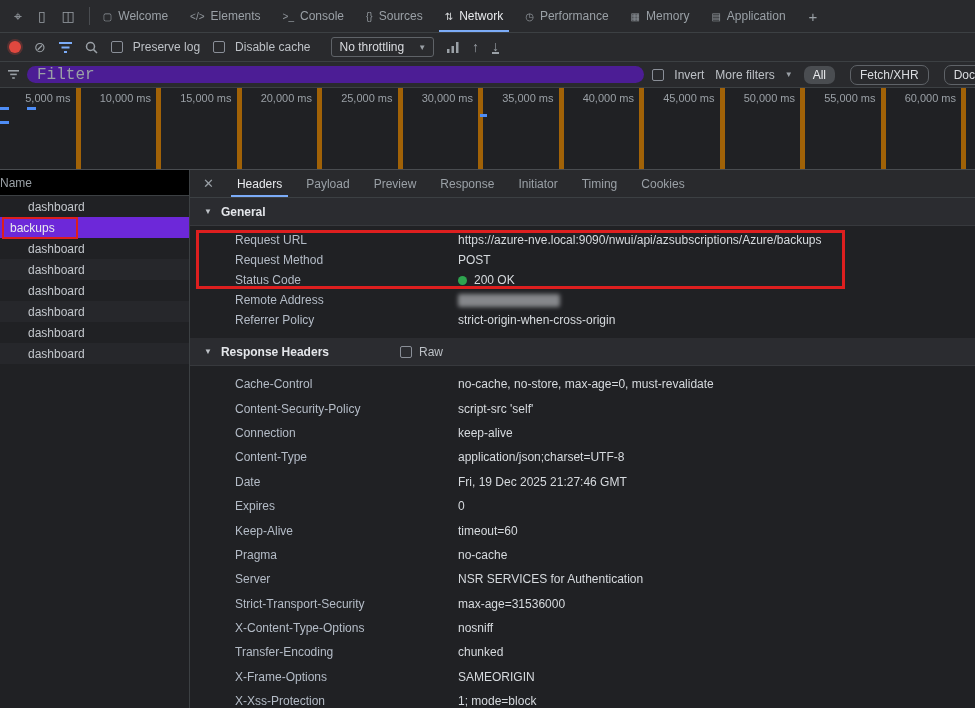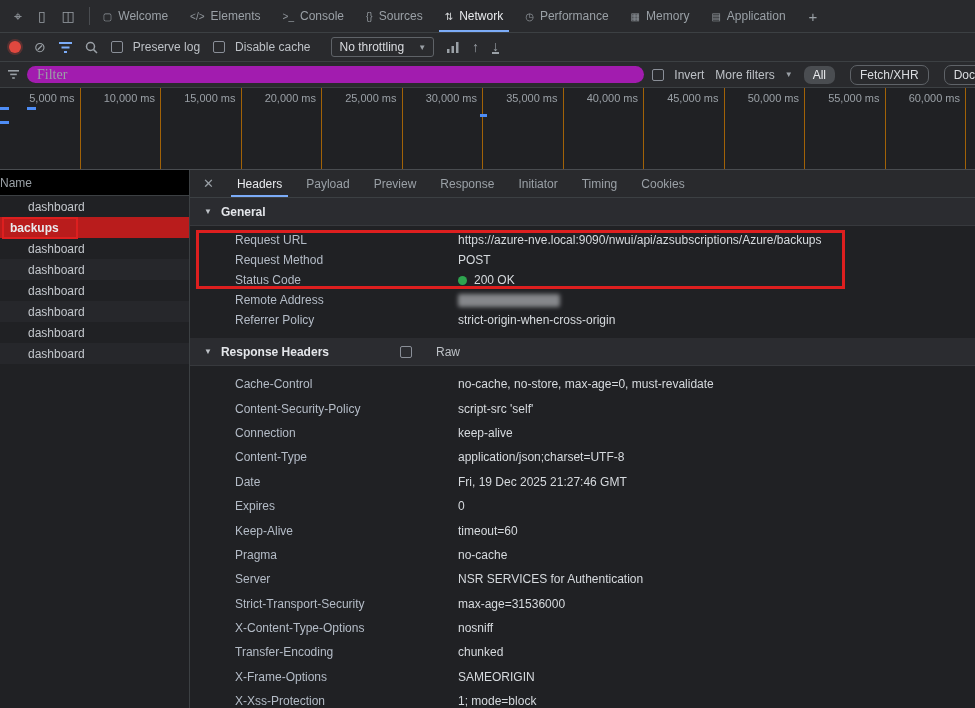--- a/index.html
+++ b/index.html
@@ -28,54 +28,54 @@
   .icon-btn { font-size:14px; line-height:1; cursor:default; }
   .cb { width:12px; height:12px; border:1px solid #8a8f98; border-radius:2px; background:transparent; flex:0 0 auto; }
   .cb-row { display:flex; align-items:center; gap:10px; white-space:nowrap; color:#bdc1c6; }
   .throttle { display:flex; align-items:center; gap:14px; border:1px solid #5f6368; background:#2a2b2e;
     border-radius:3px; padding:2px 7px; color:#dadce0; margin-left:8px; }
   .caret { font-size:8px; color:var(--text-dim,#9aa0a6); }
   .dl-arrow { border-bottom:2px solid var(--text-dim,#9aa0a6); padding-bottom:0px; line-height:.9; }
   
   .filter-bar { position:absolute; top:62px; left:0; right:0; height:26px; background:var(--bar-bg,#292a2d);
     border-bottom:1px solid var(--border,#3c4043); display:flex; align-items:center; gap:8px; padding:0 8px; }
-  .filter-input { width:630px; height:17px; background:#a21caf; border:none; outline:none; border-radius:9px;
-    color:#cfd2d6; padding:0 10px; font-family:Liberation Serif, serif; font-size:14px; }
+  .filter-input { width:630px; height:17px; background:#4c1d95; border:none; outline:none; border-radius:9px;
+    color:#cfd2d6; padding:0 10px; font-family:Liberation Mono, monospace; font-size:16px; }
   .filter-input::placeholder { color:#9aa0a6; }
   .fb-right { display:flex; align-items:center; gap:11px; margin-left:auto; margin-right:-18px; color:#bdc1c6; }
   .chips { display:flex; align-items:center; gap:7px; }
   .chip { border-radius:7px; padding:2px 9px; color:#dadce0; white-space:nowrap; }
   .chip.selected { background:#4a4d51; color:#e8eaed; }
   .chip.outlined { border:1px solid #5f6368;margin-left:8px; }
   
   .overview { position:absolute; top:88px; left:0; right:0; height:82px; border-bottom:1px solid #494c50; overflow:hidden; }
   .ov-grid { position:relative; display:flex; height:100%; }
-  .ov-col { width:80.5px; flex:0 0 auto; border-right:1px solid #a16207; font-size:11px; color:var(--text-dim,#9aa0a6);
+  .ov-col { width:80.5px; flex:0 0 auto; border-right:5px solid #a16207; font-size:11px; color:var(--text-dim,#9aa0a6);
     text-align:right; padding:4px 5px 0 0; white-space:nowrap; }
   .ov-mark { position:absolute; height:3px; background:var(--mark-blue,#4e8df6); }
   
   .main { position:absolute; top:170px; left:0; right:0; bottom:0; display:flex; }
   .left-panel { width:190px; flex:0 0 auto; border-right:1px solid var(--border,#3c4043); display:flex; flex-direction:column; background:var(--bg,#202124); }
   .lp-header { height:26px; flex:0 0 auto; border-bottom:1px solid var(--border,#3c4043); color:var(--text-dim,#9aa0a6);
     display:flex; align-items:center; padding-left:0; background:#000000; }
   .req-row { height:21px; flex:0 0 auto; display:flex; align-items:center; padding-left:28px; color:#c3c7cc; cursor:default; }
   .req-row:nth-child(even) { background:#26272b; }
-  .req-row.selected { background:#b91c1c; color:#e8eaed; padding-left:10px;font-weight:bold; }
+  .req-row.selected { background:#6d28d9; color:#e8eaed; padding-left:10px; }
   
   .details { flex:1; min-width:0; display:flex; flex-direction:column; background:var(--bg,#202124); }
   .detail-tabs-bar { height:28px; flex:0 0 auto; border-bottom:1px solid var(--border,#3c4043); background:var(--bar-bg,#292a2d);
     display:flex; align-items:stretch; }
   .close-x { display:flex; align-items:center; padding:0 11px 0 13px; color:var(--text-dim,#9aa0a6); font-size:13px; cursor:default; }
   .d-tab { position:relative; display:flex; align-items:center; padding:0 12px; color:var(--text-dim,#9aa0a6); cursor:default; }
   .d-tab.active { color:#e8eaed; }
   .d-tab.active::after { content:""; position:absolute; left:6px; right:6px; bottom:0; height:2px; background:var(--accent-blue,#7cacf8); }
   .section-header { height:28px; flex:0 0 auto; display:flex; align-items:center; gap:9px; padding-left:14px;
     background:#2b2c30; border-bottom:1px solid #37393d; color:#e4e6ea; font-weight:bold; }
   .sec-caret { font-size:8px; color:#bdc1c6; font-weight:normal; }
-  .raw-group { display:flex; align-items:center; gap:24px; margin-left:62px; font-weight:normal; color:#bdc1c6; }
+  .raw-group { display:flex; align-items:center; gap:7px; margin-left:62px; font-weight:normal; color:#bdc1c6; }
   .kv { display:flex; align-items:center; padding-left:45px; }
   .kv .k { width:223px; flex:0 0 auto; color:#b4bcc7; }
   .kv .v { color:#d6dade; display:flex; align-items:center; white-space:nowrap; }
   .general-rows { padding-top:4px; }
   .general-rows .kv { height:20px; }
   .resp-rows { padding-top:6px; }
   .resp-rows .kv { height:24.4px; }
   .resp-section-gap { height:8px; flex:0 0 auto; }
   .dot { width:9px; height:9px; border-radius:50%; background:var(--status-green,#2ea44f); margin-right:7px; display:inline-block; }
   .redacted { width:102px; height:13px; background:#97999d; border-radius:2px; filter:blur(2px); opacity:.85; display:inline-block; }

